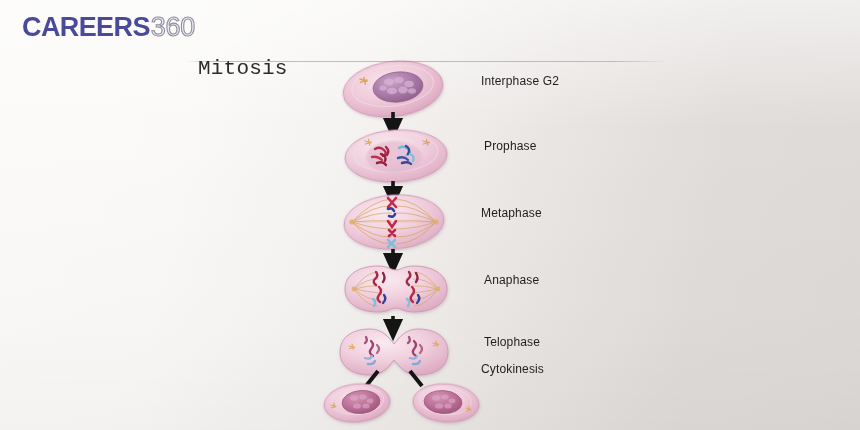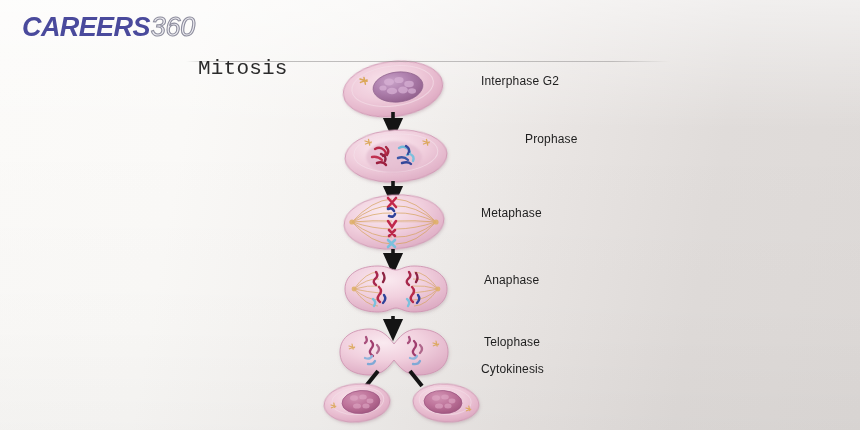--- a/index.html
+++ b/index.html
@@ -14,21 +14,21 @@
     background:
       linear-gradient(100deg,#fbfaf8 0%, #faf9f7 22%, #f4f2f0 42%, #e9e5e3 62%, #e0dcda 80%, #dedad8 100%);
   }
   
   #stage::after{
     content:"";position:absolute;inset:0;pointer-events:none;
     background:linear-gradient(180deg, rgba(255,255,255,.55) 0%, rgba(255,255,255,0) 30%, rgba(0,0,0,.012) 75%, rgba(0,0,0,.03) 100%);
   }
 
   
-  #logo{position:absolute;left:22px;top:14px;display:flex;align-items:flex-end;z-index:8;font-style:italic;}
+  #logo{position:absolute;left:22px;top:14px;display:flex;align-items:flex-end;z-index:8;}
   #logo .careers{
     font-family:"Liberation Sans", sans-serif;
     font-weight:bold;font-size:27px;letter-spacing:-.6px;
     color:#4a4a9c;line-height:1;
   }
   #logo .threesixty{
     font-family:"Liberation Sans", sans-serif;
     font-weight:normal;font-size:27px;letter-spacing:-.3px;line-height:1;
     color:#efeef3;
     -webkit-text-stroke:1.1px #8e8e9e;
@@ -46,21 +46,21 @@
   
   #diagram{position:absolute;left:0;top:0;width:860px;height:430px;z-index:5;}
 
   
   .stage-label{
     position:absolute;z-index:7;
     font-family:"Liberation Sans", sans-serif;
     font-size:12px;color:#1e1e1e;white-space:nowrap;letter-spacing:.15px;
   }
   #lbl-interphase{left:481px;top:74px;}
-  #lbl-prophase{left:484px;top:132px;margin-left:41px;}
+  #lbl-prophase{left:484px;top:139px;}
   #lbl-metaphase{left:481px;top:206px;}
   #lbl-anaphase{left:484px;top:273px;}
   #lbl-telophase{left:484px;top:335px;text-align:right;}
   #lbl-cytokinesis{left:481px;top:362px;text-align:right;}
 </style>
 </head>
 <body>
 
 <div id="stage">
 

